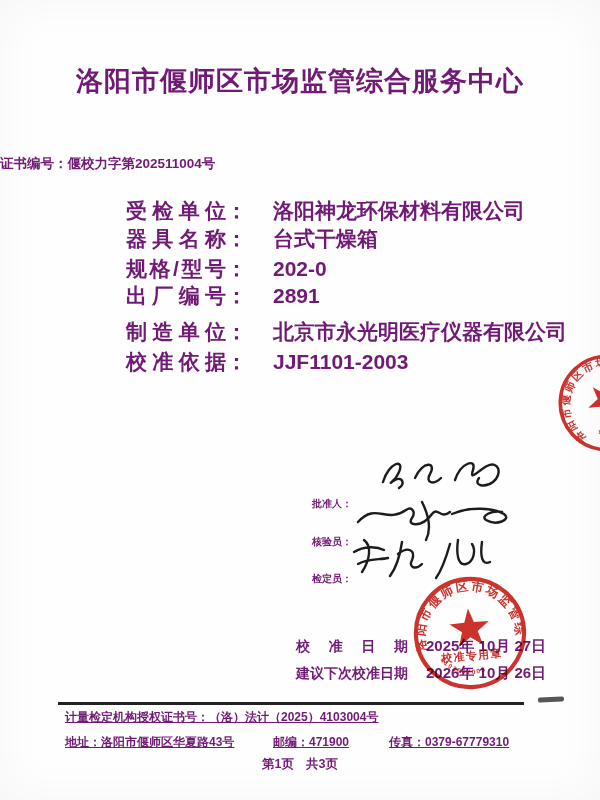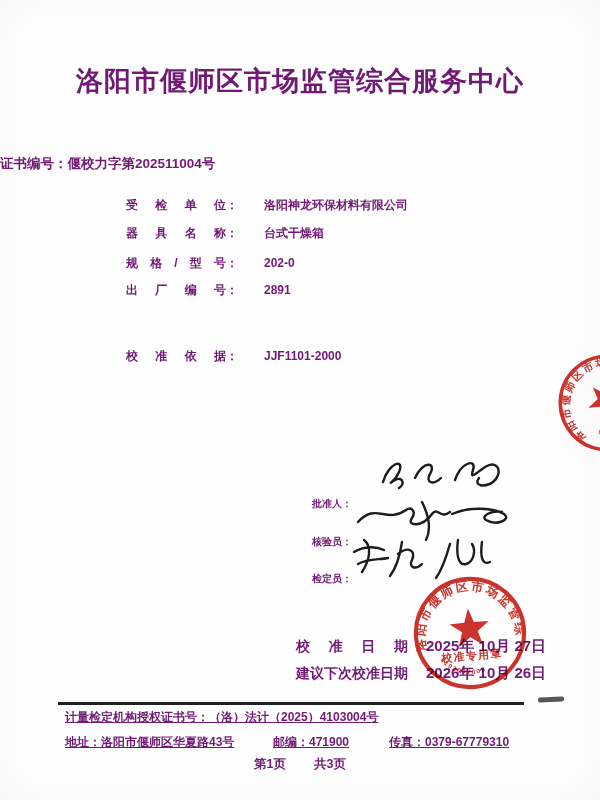--- a/index.html
+++ b/index.html
@@ -20,21 +20,21 @@
   }
   .doc-title{
     font-size:29px; font-weight:700; letter-spacing:26px; margin-right:-26px;
     white-space:nowrap;
   }
   .cert-line{
     position:absolute; top:155px; left:0; width:100%; text-align:left;
     font-size:13.5px; font-weight:700;
   }
   
-  .field-row{position:absolute; left:126px; white-space:nowrap; font-size:12px; font-weight:700;}
+  .field-row{position:absolute; left:126px; white-space:nowrap; font-size:21px; font-weight:700;}
   .flabel{
     display:inline-block; width:100px; text-align:justify; text-align-last:justify;
     text-justify:inter-character; vertical-align:bottom;
   }
   .fcolon{display:inline-block;}
   .fvalue{margin-left:26px; font-weight:700;}
   
   .sig-label{position:absolute; font-size:10px; font-weight:700; white-space:nowrap;margin-top:26px;}
   .sig{position:absolute;}
   .sig path{stroke:#1c1c1c; stroke-width:2.4; fill:none; stroke-linecap:round; stroke-linejoin:round;}
@@ -55,21 +55,21 @@
     letter-spacing:1.5px; font-family:"Liberation Sans", sans-serif;}
   .stamp-code{fill:#c8231d; font-size:6.5px; font-weight:700; letter-spacing:1.6px;
     font-family:"Liberation Sans", sans-serif;}
   
   .footer-rule{position:absolute; top:702px; left:58px; width:466px; height:2.5px; background:#222;}
   .footer-smudge{position:absolute; top:697px; left:538px; width:26px; height:5px;
     background:#3a3a3a; transform:rotate(-3deg); border-radius:2px; opacity:.85;}
   .ftxt{position:absolute; font-size:12px; font-weight:700; white-space:nowrap;text-decoration:underline;}
   .pageinfo{position:absolute; top:756px; left:0; width:100%; text-align:center;
     font-size:12.5px; font-weight:700;}
-  .pageinfo span{margin:0 14px;}
+  .pageinfo span{margin:0 6px;}
 </style>
 </head>
 <body>
 
 <div class="page">
 
   <div class="org-title">洛阳市偃师区市场监管综合服务中心</div>
   <div class="cert-line">
     <span>证书编号：</span><span>偃校力字第202511004号</span>
   </div>
@@ -79,22 +79,25 @@
   </div>
   <div class="field-row" style="top:225px">
     <span class="flabel">器具名称</span><span class="fcolon">：</span><span class="fvalue">台式干燥箱</span>
   </div>
   <div class="field-row" style="top:255px">
     <span class="flabel">规格/型号</span><span class="fcolon">：</span><span class="fvalue">202-0</span>
   </div>
   <div class="field-row" style="top:282px">
     <span class="flabel">出厂编号</span><span class="fcolon">：</span><span class="fvalue">2891</span>
   </div>
+  <div class="field-row" style="top:318px">
+    <span class="flabel">制造单位</span><span class="fcolon">：</span><span class="fvalue">北京市永光明医疗仪器有限公司</span>
+  </div>
   <div class="field-row" style="top:348px">
-    <span class="flabel">校准依据</span><span class="fcolon">：</span><span class="fvalue">JJF1101-2000</span>
+    <span class="flabel">校准依据</span><span class="fcolon">：</span><span class="fvalue">JJF1101-2003</span>
   </div>
 
   <div class="sig-label" style="left:312px; top:471px">批准人：</div>
   <svg class="sig" style="left:375px; top:450px" width="155" height="48" viewBox="0 0 155 48">
     <path d="M8,32 C14,12 30,8 24,22 C20,32 10,36 20,30 C28,26 30,34 24,38"></path>
     <path d="M40,28 C48,10 62,12 55,24 C50,32 58,36 66,28"></path>
     <path d="M80,30 C86,12 102,8 98,20 C94,32 104,20 112,16 C124,10 128,24 118,32 C110,38 98,36 104,28"></path>
   </svg>
 
   <div class="sig-label" style="left:312px; top:509px">核验员：</div>

